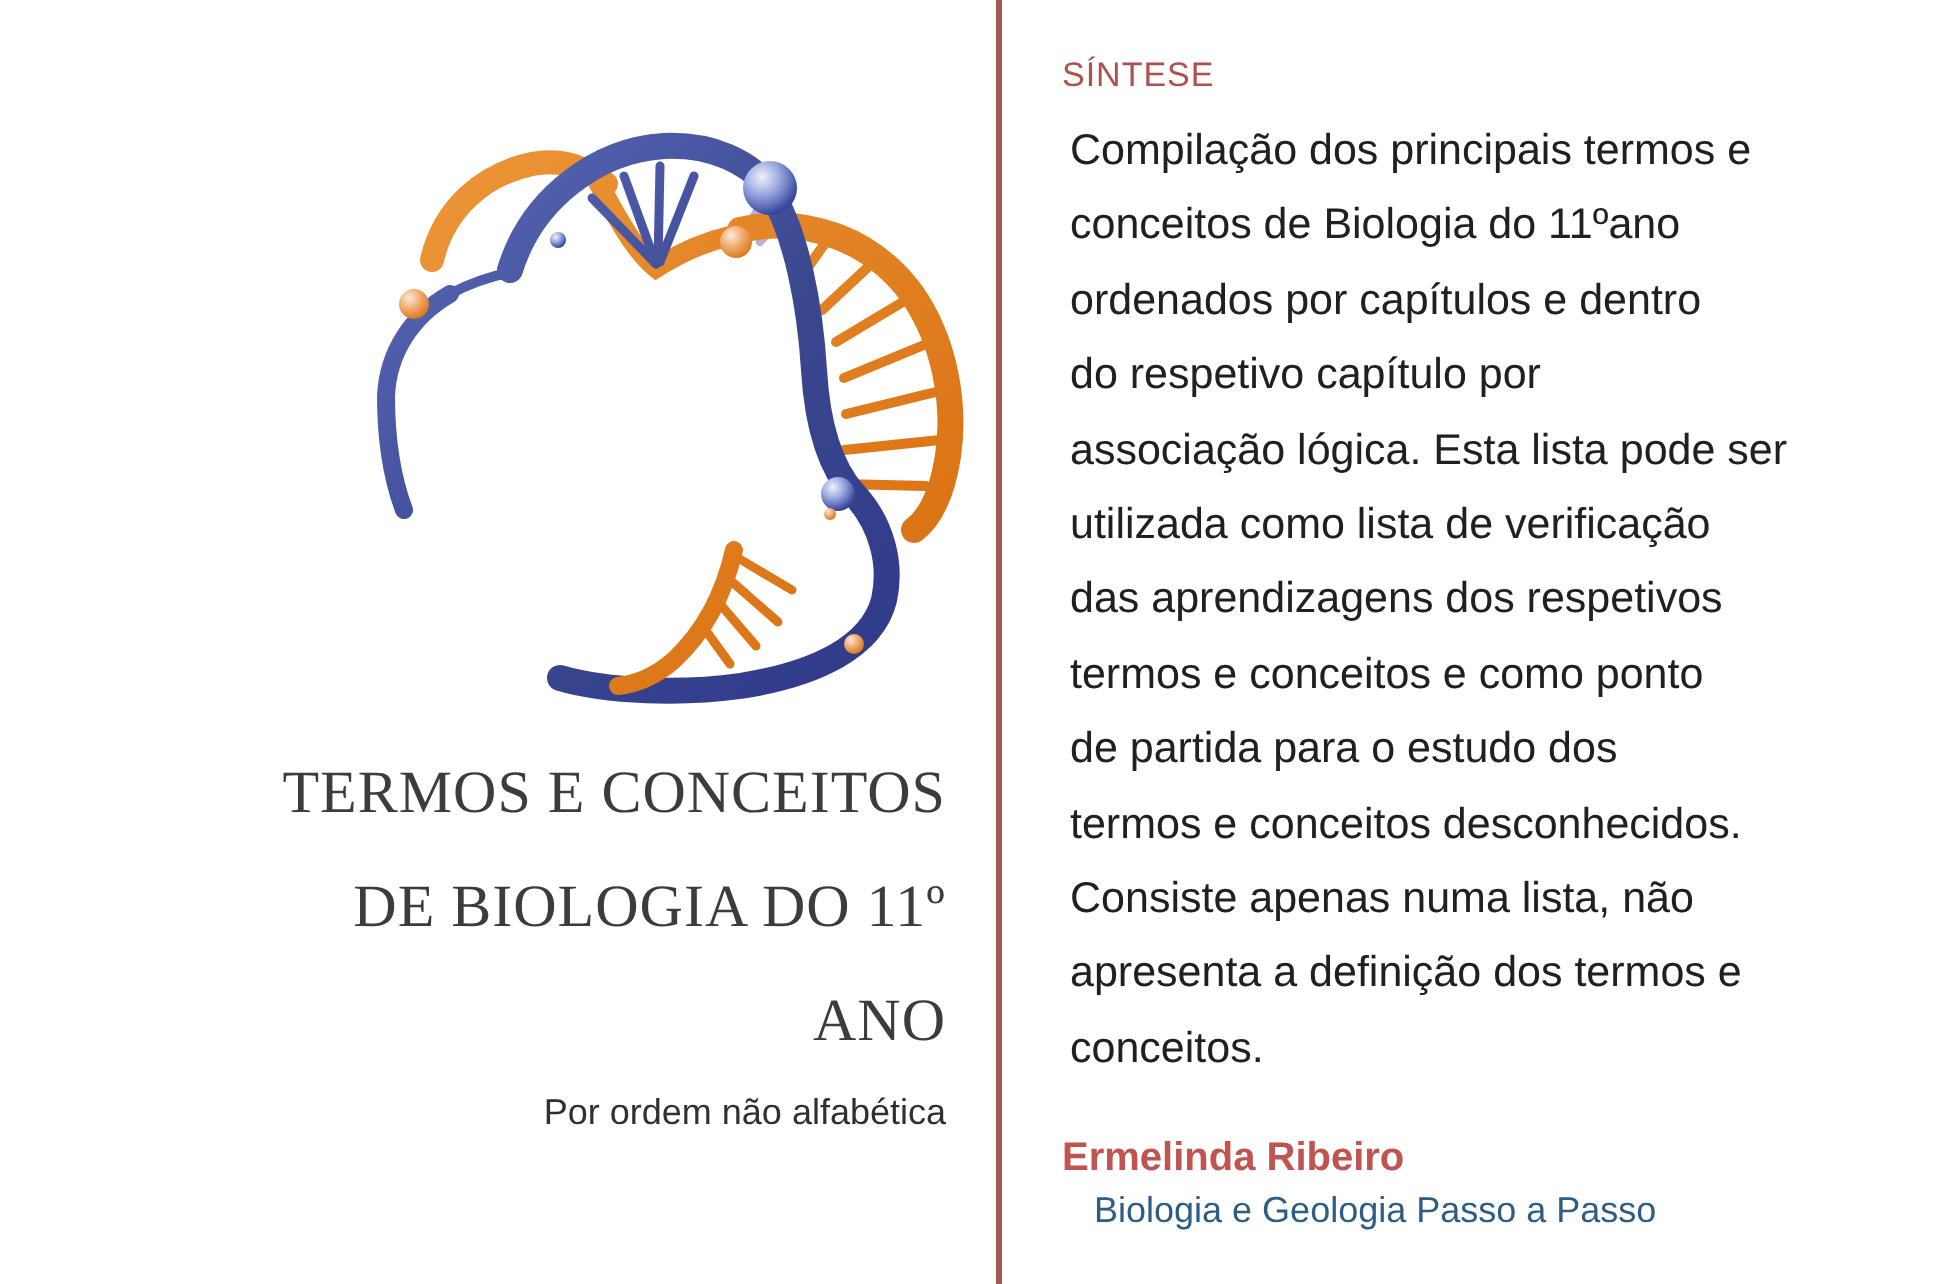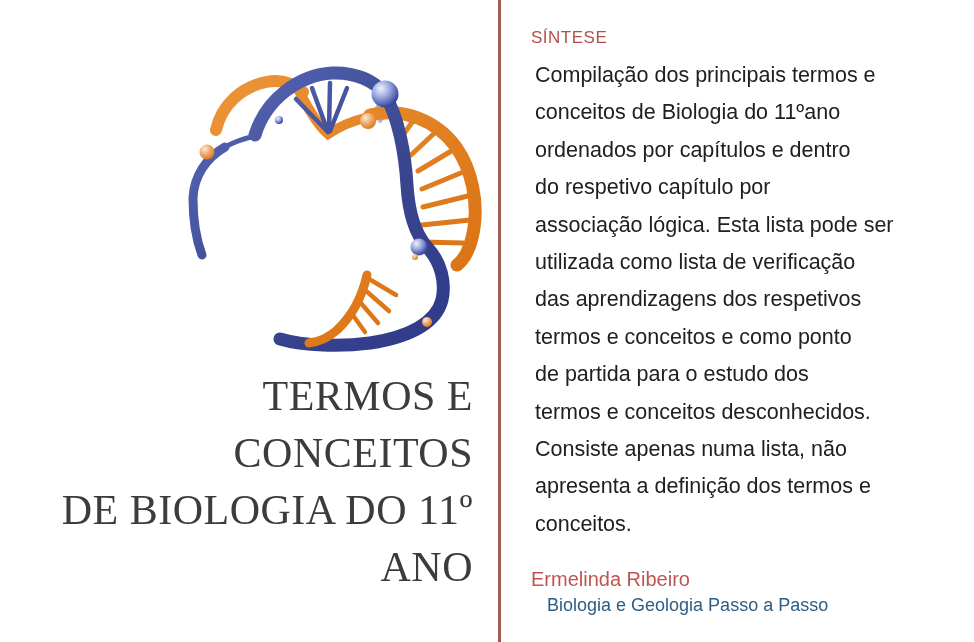--- a/index.html
+++ b/index.html
@@ -25,21 +25,21 @@
   .title-block{
     position:absolute;
     left:40px;top:368px;
     width:433px;
     text-align:right;
   }
   .doc-title{
     margin:0;
     font-family:"Liberation Serif", serif;
     font-weight:400;
-    font-size:42px;
+    font-size:30px;
     line-height:57px;
     color:#3c3c3c;
     white-space:pre-line;
     letter-spacing:0.5px;
   }
   .doc-subtitle{
     margin:4px 0 0 0;
     font-size:18px;
     line-height:26px;
     color:#303030;
@@ -67,20 +67,21 @@
   .credits{
     position:absolute;
     left:531px;top:567px;
     width:424px;
   }
   .author{
     margin:0;
     font-size:20px;
     line-height:25px;
     color:#bf5450;
+    font-weight:bold;
   }
   .brand{
     margin:2px 0 0 16px;
     font-size:18px;
     line-height:22px;
     color:#2d5c84;
   }
 </style>
 </head>
 <body>
@@ -158,20 +159,21 @@
     <circle cx="240" cy="199" r="3" fill="url(#sphOrange)"></circle>
     <circle cx="252" cy="264" r="5" fill="url(#sphOrange)"></circle>
   </svg>
 
   <div class="divider"></div>
 
   <div class="title-block">
     <h1 class="doc-title">TERMOS E CONCEITOS
 DE BIOLOGIA DO 11º
 ANO</h1>
+    <p class="doc-subtitle">Por ordem não alfabética</p>
   </div>
 
   <div class="right-col">
     <p class="section-label">SÍNTESE</p>
     <p class="synopsis">Compilação dos principais termos e
 conceitos de Biologia do 11ºano
 ordenados por capítulos e dentro
 do respetivo capítulo por
 associação lógica. Esta lista pode ser
 utilizada como lista de verificação

